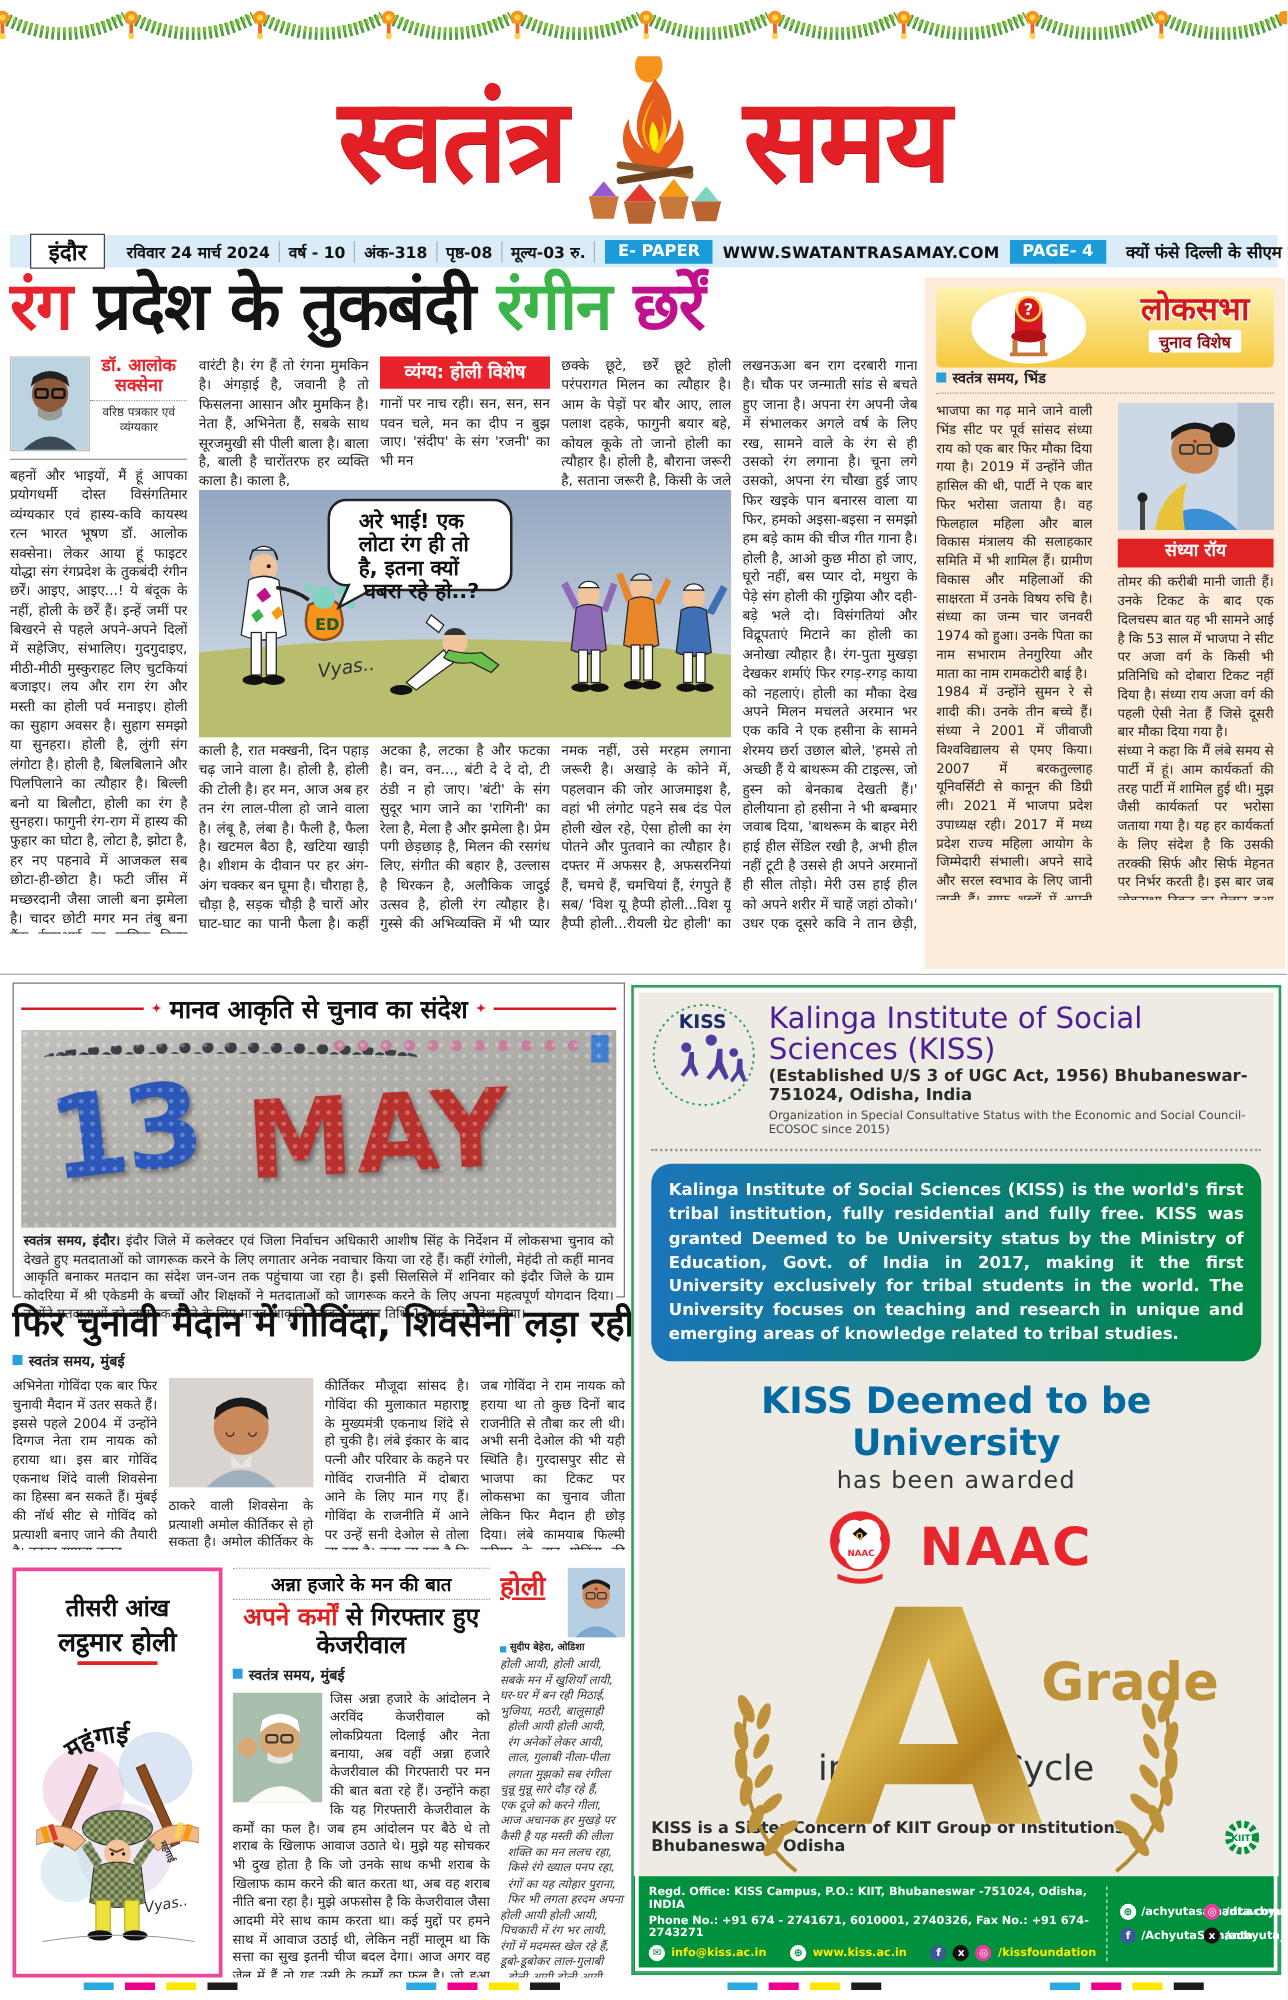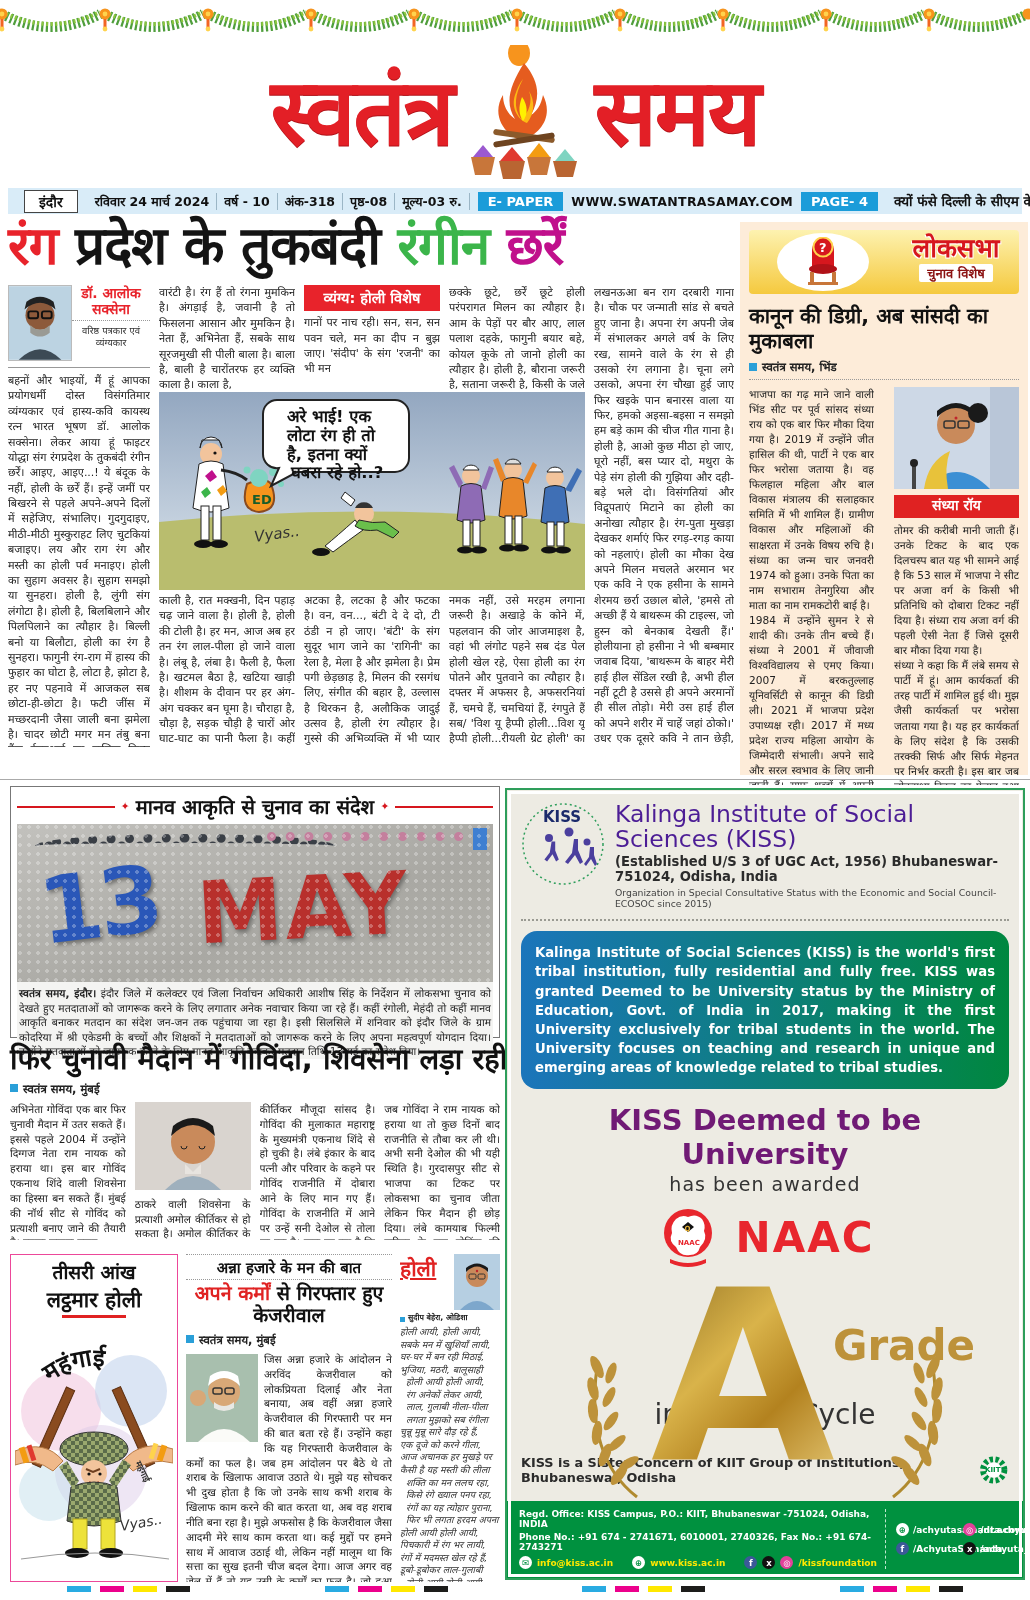--- a/index.html
+++ b/index.html
@@ -9,21 +9,21 @@
   
   .garland { position:absolute; left:0; top:6px; width:1030px; height:38px; }
 
   
   .masthead { position:absolute; left:0; top:42px; width:1030px; height:142px; display:flex; align-items:center; justify-content:center; gap:6px; }
   .mast-word { color:#e31f26; font-weight:800; font-size:92px; line-height:1; letter-spacing:-2px; text-shadow:0 1px 0 #b01218; }
   .bonfire { width:130px; height:136px; flex:0 0 auto; }
 
   
   .infobar { position:absolute; left:8px; top:188px; width:1014px; height:26px; background:#d9ecf8; display:flex; align-items:center; font-size:12.5px; color:#111; font-weight:700; }
-  .city-box { background:#fff; border:1px solid #444; padding:1px 14px; margin:0 10px 0 16px; font-size:14px; }
+  .city-box { background:#fff; border:1px solid #444; padding:1px 14px; margin:0 10px 0 16px; font-size:18px; }
   .meta-item { padding:0 7px; border-right:1px solid #9bb6c6; white-space:nowrap; }
   .meta-item:last-of-type { border-right:none; }
   .blue-badge { background:#1b9cd9; color:#fff; padding:2px 10px; font-weight:800; font-size:13px; margin:0 8px; white-space:nowrap; }
   .site-url { font-size:12.5px; letter-spacing:.3px; }
   .teaser { margin-left:8px; font-size:13.5px; white-space:nowrap; }
 
   
   .main-left { position:absolute; left:8px; top:216px; width:726px; height:560px; }
   .main-headline { font-size:53px; font-weight:800; line-height:1.15; letter-spacing:-1px; white-space:nowrap; }
   .cols { display:flex; gap:9px; margin-top:8px; height:462px; overflow:hidden; }
@@ -77,21 +77,21 @@
   .pf-caption b { font-weight:800; }
 
   
   .govinda { position:absolute; left:10px; top:1044px; width:490px; height:198px; }
   .gv-headline { font-size:29px; font-weight:800; color:#111; line-height:1.1; white-space:nowrap; }
   .gv-cols { display:flex; gap:9px; margin-top:6px; height:138px; overflow:hidden; }
   .gv-col { width:116px; font-size:10.6px; line-height:1.4; text-align:justify; color:#222; overflow:hidden; }
   .gv-photo { width:116px; height:88px; }
 
   
-  .third-eye { position:absolute; left:10px; top:1254px; width:168px; height:328px; border:1px solid #ec4899; padding:4px; }
+  .third-eye { position:absolute; left:10px; top:1254px; width:168px; height:328px; border:3px solid #ec4899; padding:16px; }
   .te-title { text-align:center; font-weight:800; font-size:19px; color:#111; }
   .te-sub { text-align:center; font-weight:800; font-size:21px; color:#111; }
   .te-underline { width:64px; height:3px; background:#e02222; margin:2px auto 3px; }
   .te-art { width:100%; height:252px; }
 
   .anna { position:absolute; left:186px; top:1254px; width:206px; height:328px; overflow:hidden; }
   .an-kicker { text-align:center; font-weight:800; font-size:15px; color:#111; border-top:1px dotted #999; border-bottom:1px dotted #999; padding:2px 0; }
   .an-headline { text-align:center; font-weight:800; font-size:19.5px; line-height:1.15; margin:3px 0 4px; color:#111; }
   .an-headline .red { color:#e02222; }
   .an-body { font-size:10.6px; line-height:1.4; text-align:justify; color:#222; margin-top:5px; }
@@ -108,21 +108,21 @@
   
   .kiss { position:absolute; left:505px; top:788px; width:520px; height:792px; background:#edebe3; border:2px solid #2e9e5b; outline:3px solid #fff; outline-offset:-6px; padding:12px 14px 0; display:flex; flex-direction:column; }
   .kiss-header { display:flex; gap:10px; align-items:flex-start; }
   .kiss-logo { width:84px; height:84px; flex:0 0 auto; }
   .kiss-title { color:#4c1d95; font-weight:400; font-size:23.5px; line-height:1.05; }
   .kiss-sub1 { color:#00854a; font-weight:800; font-size:14px; margin-top:3px; }
   .kiss-sub2 { color:#2b2b2b; font-weight:700; font-size:13.2px; margin-top:3px; }
   .kiss-sub3 { color:#444; font-size:9.3px; margin-top:3px; }
   .kiss-dotted { border-bottom:2px dotted #9a9a92; margin:10px 0; }
   .kiss-blurb { background:linear-gradient(90deg,#1b75bb,#00873f); color:#fff; border-radius:16px; padding:12px 14px; font-size:13.2px; font-weight:600; line-height:1.45; text-align:justify; }
-  .kiss-award { text-align:center; color:#701a75; font-weight:800; font-size:29px; margin-top:14px; }
+  .kiss-award { text-align:center; color:#0369a1; font-weight:800; font-size:29px; margin-top:14px; }
   .kiss-awarded { text-align:center; color:#333; font-size:19px; letter-spacing:1px; margin-top:2px; }
   .naac-row { display:flex; align-items:center; justify-content:center; gap:16px; margin-top:10px; }
   .naac-logo { width:64px; height:64px; }
   .naac-word { color:#e8262d; font-weight:800; font-size:42px; letter-spacing:2px; }
   .grade-zone { position:relative; height:258px; margin-top:4px; }
   .grade-a { position:absolute; left:50%; top:-14px; transform:translateX(-62%); font-size:238px; font-weight:800; line-height:1; background:linear-gradient(135deg,#8a6a1e,#d9b34a 40%,#b3821f 65%,#e8cc7a); -webkit-background-clip:text; background-clip:text; color:transparent; text-shadow:none; }
   .laurel { position:absolute; top:64px; width:86px; height:168px; }
   .laurel.left { left:46px; }
   .laurel.right { right:46px; transform:scaleX(-1); }
   .grade-word { position:absolute; right:34px; bottom:26px; font-size:42px; font-weight:800; color:#bd923a; }
@@ -345,21 +345,20 @@
           <rect x="12" y="45" width="30" height="3" fill="#c8763a"></rect>
           <circle cx="27" cy="10" r="9.5" fill="#d6171e" stroke="#ffd34d" stroke-width="2"></circle>
           <text x="23" y="15" font-size="13" font-weight="bold" fill="#fff">?</text>
         </svg>
       </div>
       <div class="ls-text">
         <div class="ls-title">लोकसभा</div>
         <div class="ls-sub">चुनाव विशेष</div>
       </div>
     </div>
-    <div class="rp-headline">कानून की डिग्री, अब सांसदी का मुकाबला</div>
     <div class="byline">
       <span class="byline-sq"></span>
       <span>स्वतंत्र समय, भिंड</span>
     </div>
     <div class="dotted-rule"></div>
     <div class="rp-cols">
       <div class="rp-col">
         <p>भाजपा का गढ़ माने जाने वाली भिंड सीट पर पूर्व सांसद संध्या राय को एक बार फिर मौका दिया गया है। 2019 में उन्होंने जीत हासिल की थी, पार्टी ने एक बार फिर भरोसा जताया है। वह फिलहाल महिला और बाल विकास मंत्रालय की सलाहकार समिति में भी शामिल हैं। ग्रामीण विकास और महिलाओं की साक्षरता में उनके विषय रुचि है। संध्या का जन्म चार जनवरी 1974 को हुआ। उनके पिता का नाम सभाराम तेनगुरिया और माता का नाम रामकटोरी बाई है।</p>
         <p>1984 में उन्होंने सुमन रे से शादी की। उनके तीन बच्चे हैं। संध्या ने 2001 में जीवाजी विश्वविद्यालय से एमए किया। 2007 में बरकतुल्लाह यूनिवर्सिटी से कानून की डिग्री ली। 2021 में भाजपा प्रदेश उपाध्यक्ष रही। 2017 में मध्य प्रदेश राज्य महिला आयोग के जिम्मेदारी संभाली। अपने सादे और सरल स्वभाव के लिए जानी जाती हैं। साफ शब्दों में अपनी बात कहना और जमीन से जुड़े रहना ही उनकी असली ताकत है। पारिवारिक पृष्ठभूमि भी राजनीतिक रही है, लिहाजा अपनी मर्यादा का बखूबी ख्याल रखती हैं। सोशल मीडिया के दौर में भी तकनीक से मित्रता जरा कम ही है। पूर्व केंद्रीय मंत्री और मौजूदा स्पीकर नरेंद्र सिंह</p>
       </div>

